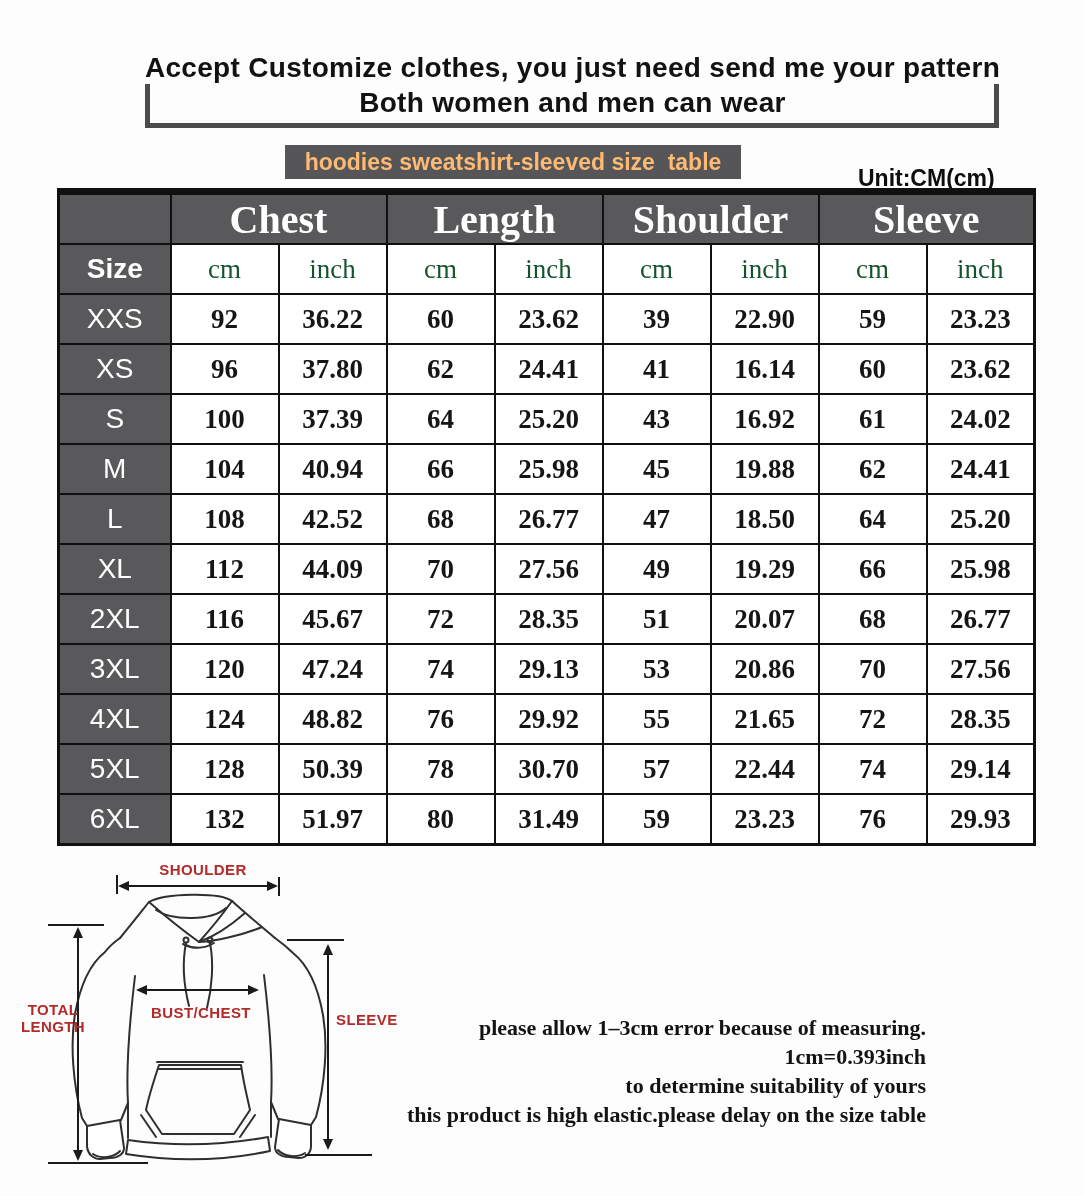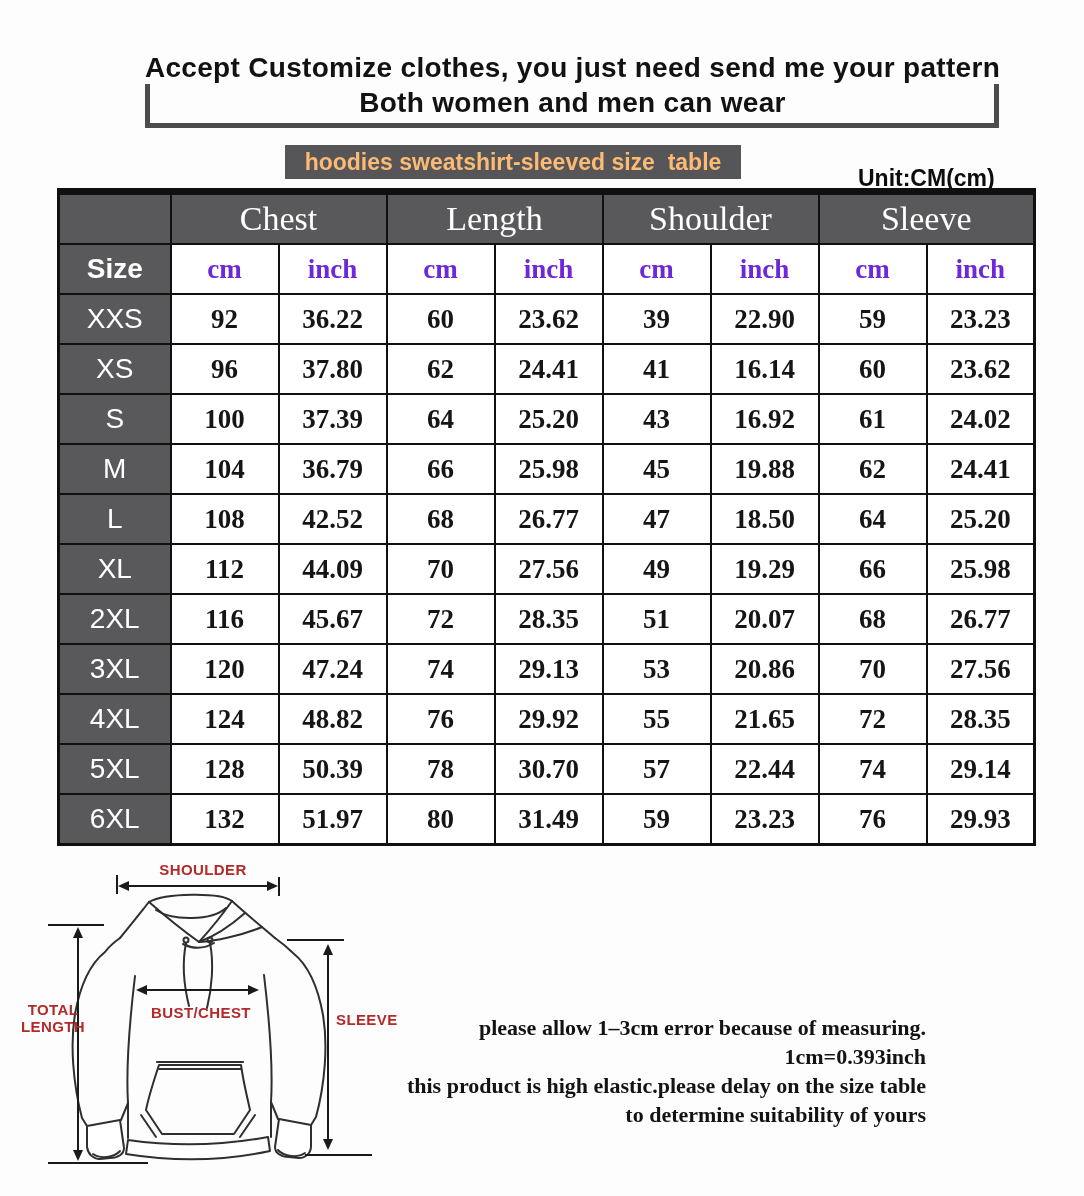--- a/index.html
+++ b/index.html
@@ -49,29 +49,29 @@
   }
   table.size-table th,table.size-table td{
     border:2px solid var(--grid-black);
     height:48px;padding:0;text-align:center;vertical-align:middle;
     overflow:hidden;
   }
   .c-size{width:112px;}
   .gray{background:var(--header-gray);}
   .group-h{
     color:#ffffff;font-family:"Liberation Serif",serif;
-    font-weight:normal;font-size:34px;
+    font-weight:bold;font-size:40px;
   }
   .size-h{
     color:#ffffff;font-weight:bold;font-size:28px;
     font-family:"Liberation Sans",sans-serif;
   }
   .sub{
-    background:#ffffff;color:#6d28d9;
-    font-family:"Liberation Serif",serif;font-weight:bold;font-size:27px;
+    background:#ffffff;color:#14532d;
+    font-family:"Liberation Serif",serif;font-weight:normal;font-size:27px;
   }
   .size-label{
     background:var(--header-gray);color:#ffffff;
     font-family:"Liberation Sans",sans-serif;font-weight:normal;font-size:28px;
   }
   .val{
     background:#ffffff;color:#151515;
     font-family:"Liberation Serif",serif;font-weight:bold;font-size:27px;
   }
   
@@ -175,21 +175,21 @@
           <td class="val">64</td>
           <td class="val">25.20</td>
           <td class="val">43</td>
           <td class="val">16.92</td>
           <td class="val">61</td>
           <td class="val">24.02</td>
         </tr>
         <tr>
           <th class="size-label">M</th>
           <td class="val">104</td>
-          <td class="val">36.79</td>
+          <td class="val">40.94</td>
           <td class="val">66</td>
           <td class="val">25.98</td>
           <td class="val">45</td>
           <td class="val">19.88</td>
           <td class="val">62</td>
           <td class="val">24.41</td>
         </tr>
         <tr>
           <th class="size-label">L</th>
           <td class="val">108</td>
@@ -341,17 +341,17 @@
   </svg>
 
   <div class="measure-label lbl-shoulder">SHOULDER</div>
   <div class="measure-label lbl-total-length">TOTAL LENGTH</div>
   <div class="measure-label lbl-bust-chest">BUST/CHEST</div>
   <div class="measure-label lbl-sleeve">SLEEVE</div>
 
   <div class="notes">
     <div>please allow 1–3cm error because of measuring.</div>
     <div>1cm=0.393inch</div>
+    <div>to determine suitability of yours</div>
     <div>this product is high elastic.please delay on the size table</div>
-    <div>to determine suitability of yours</div>
   </div>
 
 </div>
 
 </body></html>

